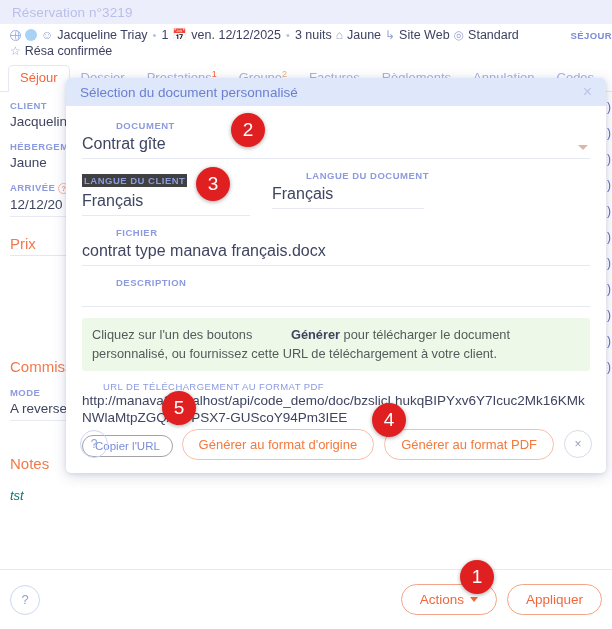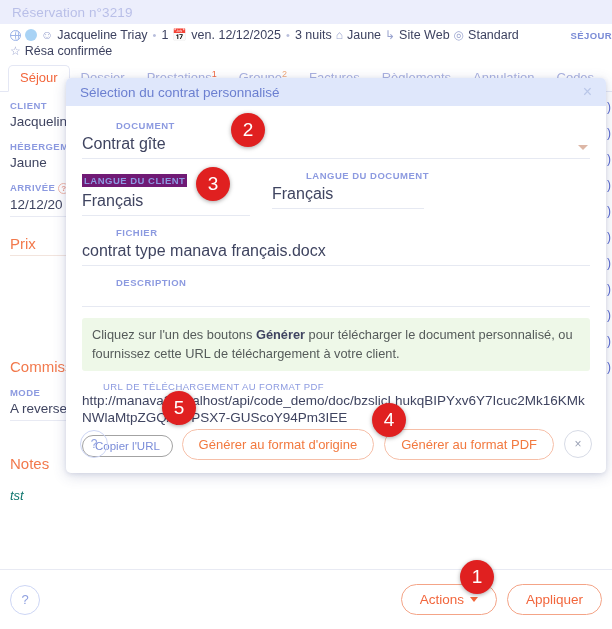--- a/index.html
+++ b/index.html
@@ -112,38 +112,38 @@
   }
   .modal-head {
     height:28px; background:#dfe7fb; display:flex; align-items:center;
     padding:0 10px 0 14px;
   }
   .modal-title { font-size:13.5px; color:#6b7fd0; flex:1; }
   .modal-x { color:#b9c6e8; font-size:16px; line-height:1; cursor:pointer; padding:0 4px;}
   .modal-body { padding:14px 16px 0 16px; }
 
   .f-label { font-size:9.5px; color:#8c9ae0; letter-spacing:.5px; font-weight:600;padding-left:34px; }
-  .f-label.hl { background:#701a75; color:#8c9ae0; padding:1px 2px; }
+  .f-label.hl { background:#404040; color:#8c9ae0; padding:1px 2px; }
   .f-value { font-size:16px; color:#3f4460; padding:4px 0 5px 0; }
   .f-rule { height:1px; background:#e6e9f2; }
   .field { margin-bottom:11px; position:relative; }
   .sel-arrow {
     position:absolute; right:2px; bottom:9px; width:0;height:0;
     border-left:5px solid transparent;border-right:5px solid transparent;
     border-top:5px solid #ddb7a6;
   }
   .two-col { display:flex; gap:0; }
   .two-col > .field { flex:1; }
   .two-col > .field:first-child { margin-right:22px; max-width:168px;}
 
   .info-box {
     background:#eef8e8; color:#555b5a; font-size:12.8px; line-height:1.45;
     padding:8px 10px; border-radius:3px; margin:6px 0 10px 0;
   }
-  .info-box b { color:#3f4460; }
+  .info-box b { color:#3f4460;margin-left:35px; }
 
   .url-label { font-size:9.5px; color:#8c9ae0; letter-spacing:.4px; font-weight:400;margin-left:21px; }
   .url-text {
     font-size:13.5px; color:#3f4460; line-height:1.25; word-break:break-all; margin-top:1px;
   }
   .copy-btn {
     margin-top:8px; display:inline-block;
     border:1px solid #a3a3a3; color:#7a8cd8; background:#fff;
     border-radius:14px; padding:4px 12px; font-size:11.5px;
   }
@@ -264,21 +264,21 @@
       <span>Actions</span>
       <span class="caret-down"></span>
     </div>
     <div class="btn-outline">
       <span>Appliquer</span>
     </div>
   </div>
 
   <div class="modal">
     <div class="modal-head">
-      <span class="modal-title">Sélection du contrat personnalisé</span>
+      <span class="modal-title">Sélection du document personnalisé</span>
       <span class="modal-x">×</span>
     </div>
     <div class="modal-body">
 
       <div class="field">
         <div class="f-label">DOCUMENT</div>
         <div class="f-value">Contrat gîte</div>
         <div class="f-rule"></div>
         <div class="sel-arrow"></div>
       </div>

